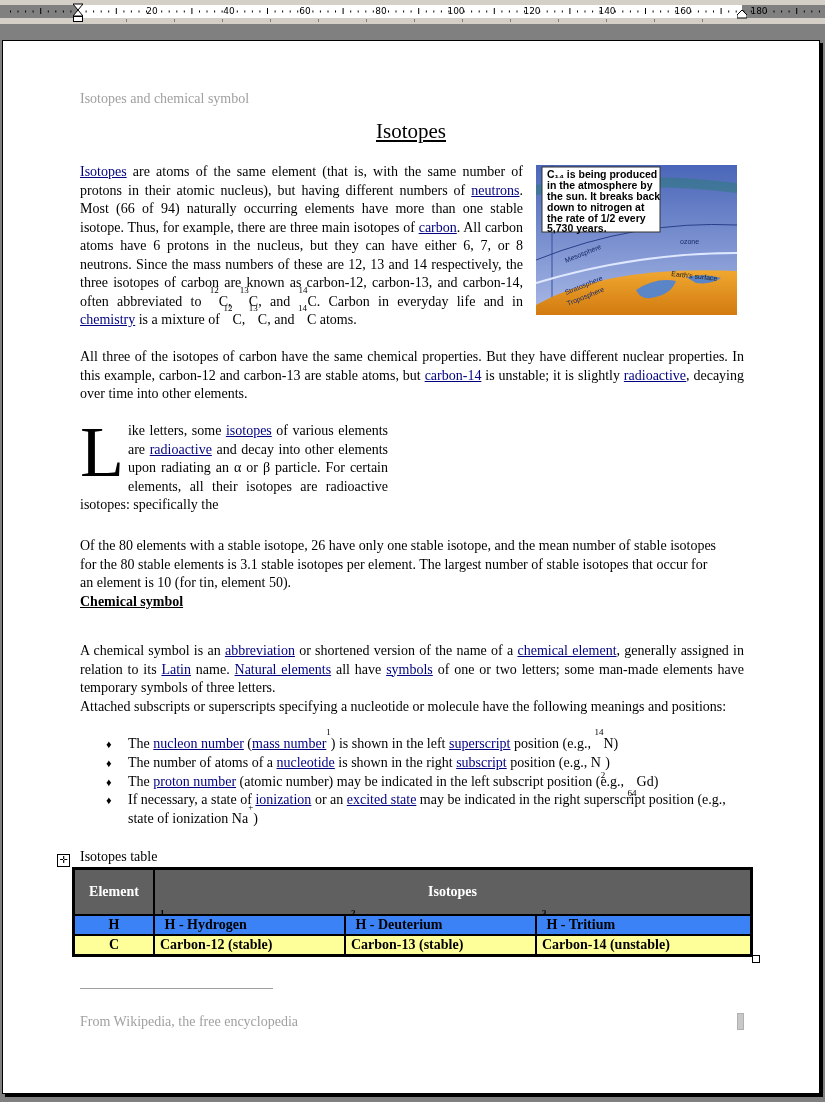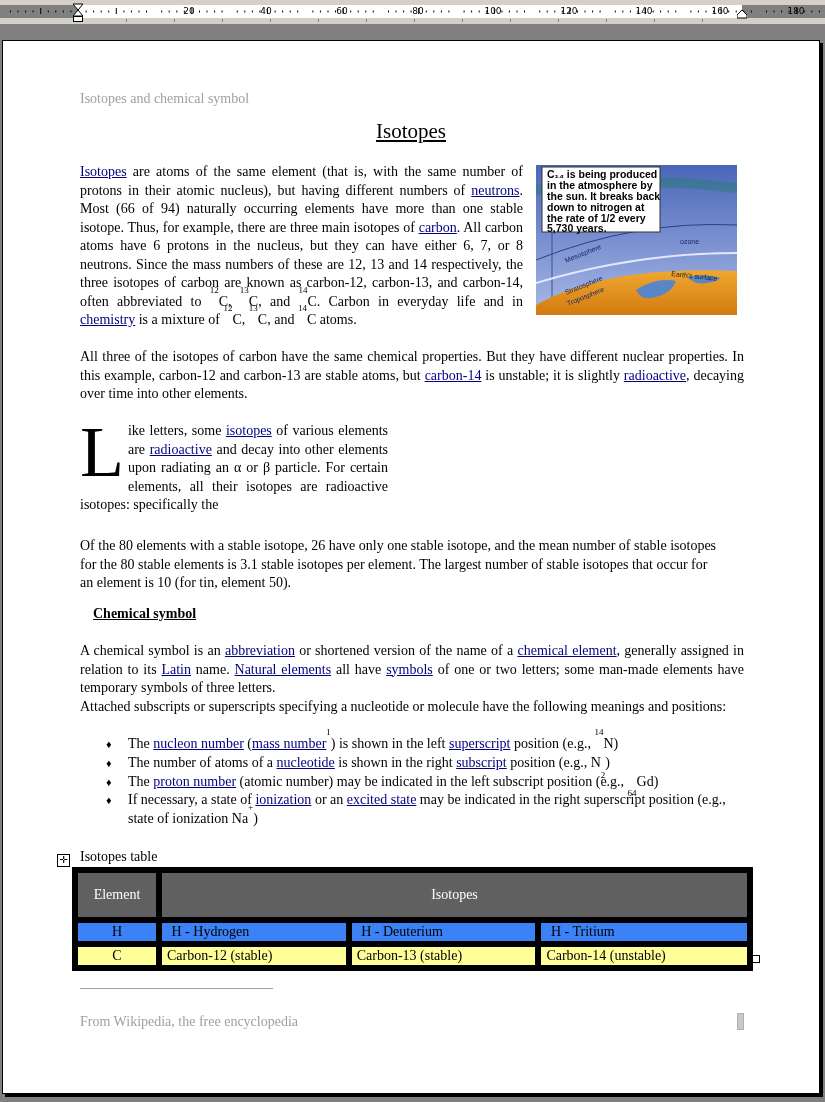--- a/index.html
+++ b/index.html
@@ -1,50 +1,50 @@
 <!DOCTYPE html>
 <html><head>
 <meta charset="utf-8">
 <style>
   html, body { margin:0; padding:0; }
   body { width:825px; height:1102px; background:#808080; position:relative; overflow:hidden; font-family:"Liberation Serif", serif; }
   .ruler { position:absolute; left:0; top:0; width:825px; height:24px; background:#d4d0c8; }
   .ruler .track { position:absolute; left:0; top:5px; width:825px; height:13px; background:#808080; }
   .ruler .white { position:absolute; left:78px; top:5px; width:664px; height:13px; background:#fff; }
   .ruler .ticks { position:absolute; left:0; top:5px; width:825px; height:13px; }
-  .ruler .num { position:absolute; top:5px; font-family:"DejaVu Sans", sans-serif; font-size:9px; line-height:13px; color:#000; transform:translateX(-50%);margin-left:37px; }
+  .ruler .num { position:absolute; top:5px; font-family:"DejaVu Sans", sans-serif; font-size:9px; line-height:13px; color:#000; transform:translateX(-50%); }
   .ruler .left-marker { position:absolute; left:73px; top:3px; width:10px; height:19px; }
   .ruler .right-marker { position:absolute; left:737px; top:9px; width:10px; height:10px; }
   .ruler .bottom-ticks { position:absolute; left:0; top:19px; width:825px; height:5px; }
   .gray-band { position:absolute; left:0; top:24px; width:825px; height:16px; background:#808080; }
   .page { position:absolute; left:2px; top:40px; width:816px; height:1052px; background:#fff; border:1px solid #000; box-shadow:3px 3px 0 #000; }
   .header-text { position:absolute; left:77px; top:50px; font-size:14px; color:#a0a0a0; }
   h1.title { position:absolute; left:0; width:816px; top:78px; margin:0; text-align:center; font-weight:normal; font-size:21px; text-decoration:underline; color:#000; }
   p, .txt { font-size:14px; line-height:18.5px; color:#000; margin:0; }
   a { color:#000080; text-decoration:underline; }
   .just { text-align:justify; }
   .para1 { position:absolute; left:77px; top:122px; width:443px; }
   .fig { position:absolute; left:533px; top:124px; width:201px; height:150px; }
   .para2 { position:absolute; left:77px; top:307px; width:664px; }
   .col1 { position:absolute; left:77px; top:381px; width:308px; }
   .col2 { position:absolute; left:433px; top:381px; width:308px; }
   .dropcap { float:left; font-size:72px; line-height:56px; height:56px; margin:0 4px 0 0; padding-top:2px; }
   .para3 { position:absolute; left:77px; top:490px; width:640px;margin-top:6px; }
-  .h2 { position:absolute; left:77px; top:565px; font-size:14px; font-weight:bold; text-decoration:underline;margin-left:13px; }
+  .h2 { position:absolute; left:77px; top:553px; font-size:14px; font-weight:bold; text-decoration:underline; }
   .para4 { position:absolute; left:77px; top:601px; width:664px; }
   .para5 { position:absolute; left:77px; top:657px; width:650px; }
   ul.bullets { position:absolute; left:77px; top:694px; width:664px; margin:0; padding:0; list-style:none; }
   ul.bullets li { position:relative; padding-left:48px; font-size:14px; line-height:18.8px; }
   ul.bullets li .bul { position:absolute; left:26px; top:0; font-size:11px; }
   sup { font-size:9px; vertical-align:top; position:relative; top:-3px; line-height:0; }
   sub { font-size:9px; vertical-align:bottom; position:relative; top:2px; line-height:0; }
   .table-anchor { position:absolute; left:54px; top:813px; width:11px; height:11px; border:1px solid #000; background:#fff; font-size:10px; line-height:10px; text-align:center; font-family:"DejaVu Sans", sans-serif; }
   .table-caption { position:absolute; left:77px; top:808px; font-size:14px; }
   table.iso { position:absolute; left:69px; top:826px; width:681px; border-collapse:collapse; border:3px solid #000; }
-  table.iso td, table.iso th { border:6px solid #000000; font-size:14px; font-weight:normal; padding:0 5px; height:18px; line-height:18px; }
+  table.iso td, table.iso th { border:2px solid #000000; font-size:14px; font-weight:bold; padding:0 5px; height:18px; line-height:18px; }
   table.iso th { background:#606060; color:#fff; height:44px; }
   table.iso tr.h td { background:#3b82f6; }
   table.iso tr.c td { background:#ffff99; }
   table.iso td.el { text-align:center; width:68px; }
   .table-resize { position:absolute; left:749px; top:914px; width:6px; height:6px; border:1px solid #000; background:#fff; }
   .fn-rule { position:absolute; left:77px; top:947px; width:193px; border-top:1px solid #a0a0a0; }
   .footnote { position:absolute; left:77px; top:956px; font-size:12px; line-height:16px; }
   .footer-text { position:absolute; left:77px; top:973px; font-size:14px; color:#a0a0a0; }
   .footer-mark { position:absolute; left:734px; top:972px; width:7px; height:17px; background:#c8c8c8; border:1px solid #b0b0b0; box-sizing:border-box; }
 </style>

